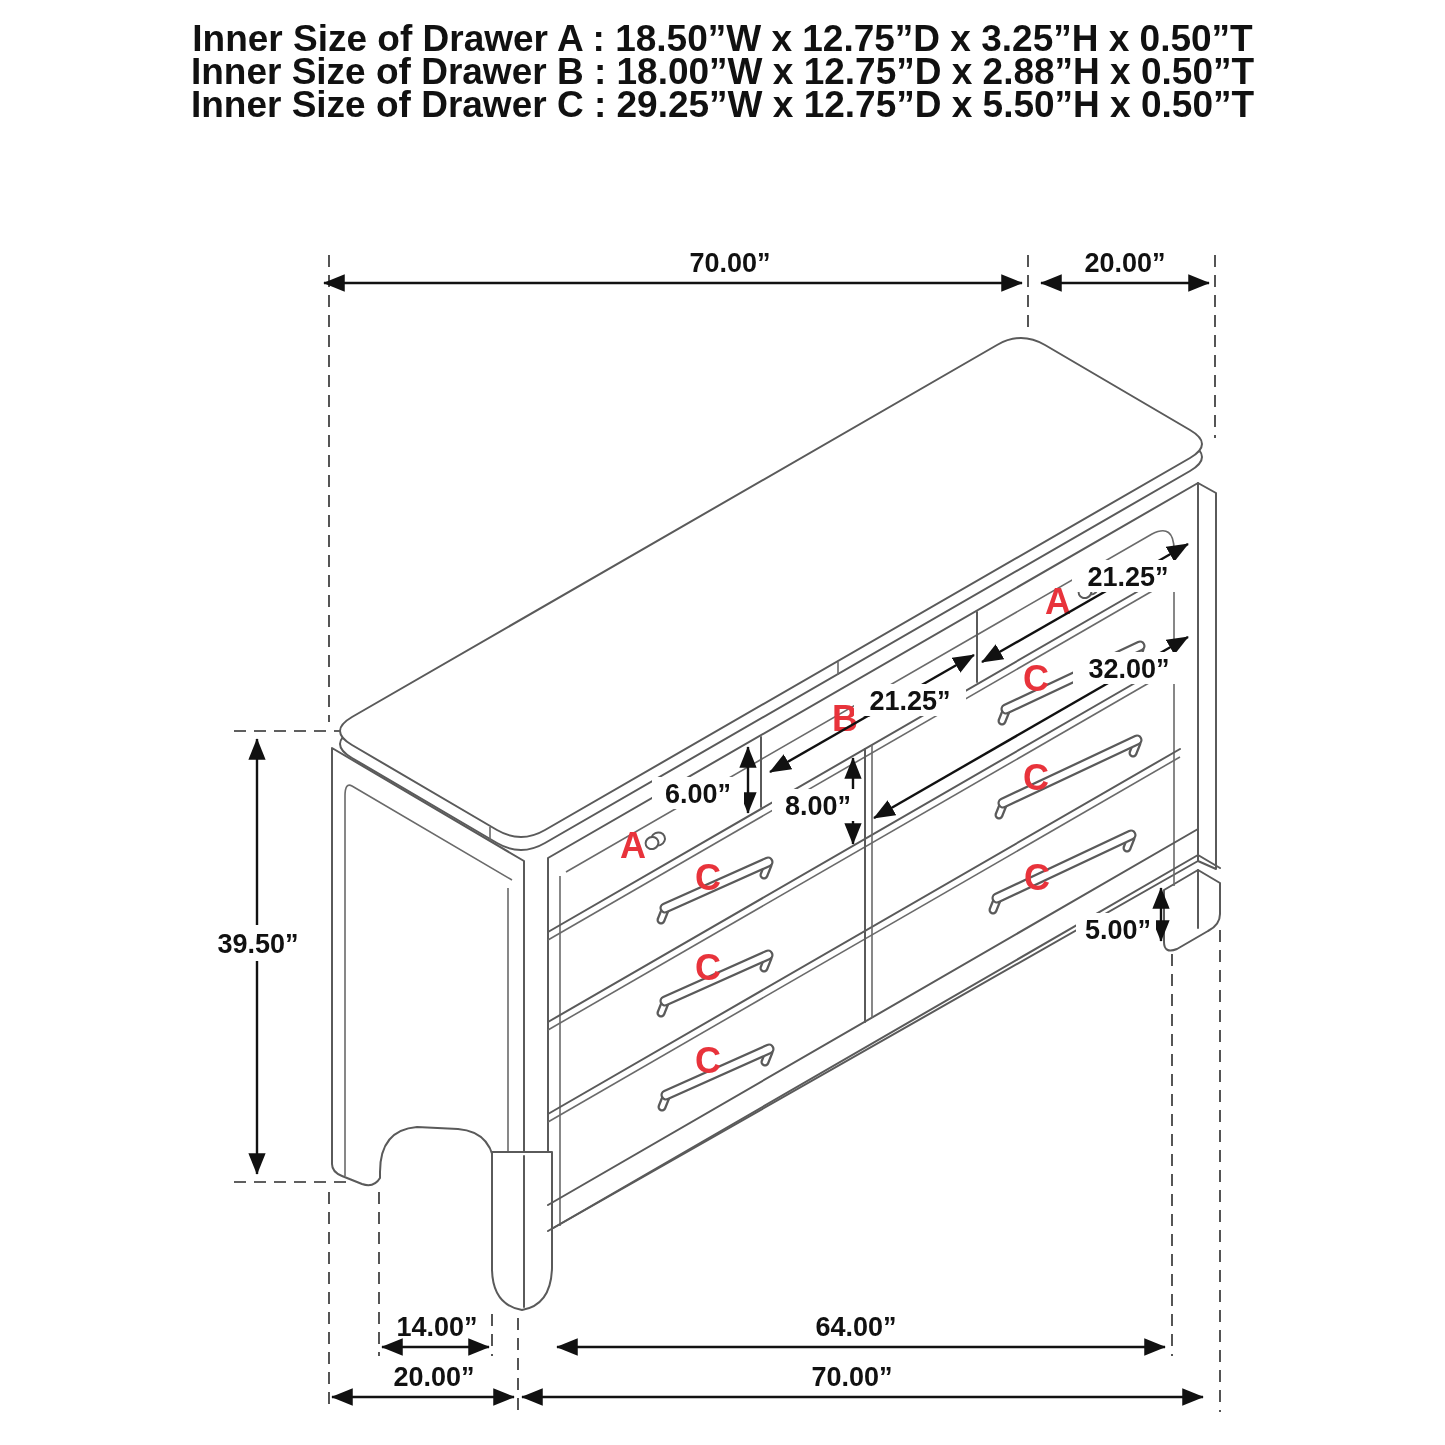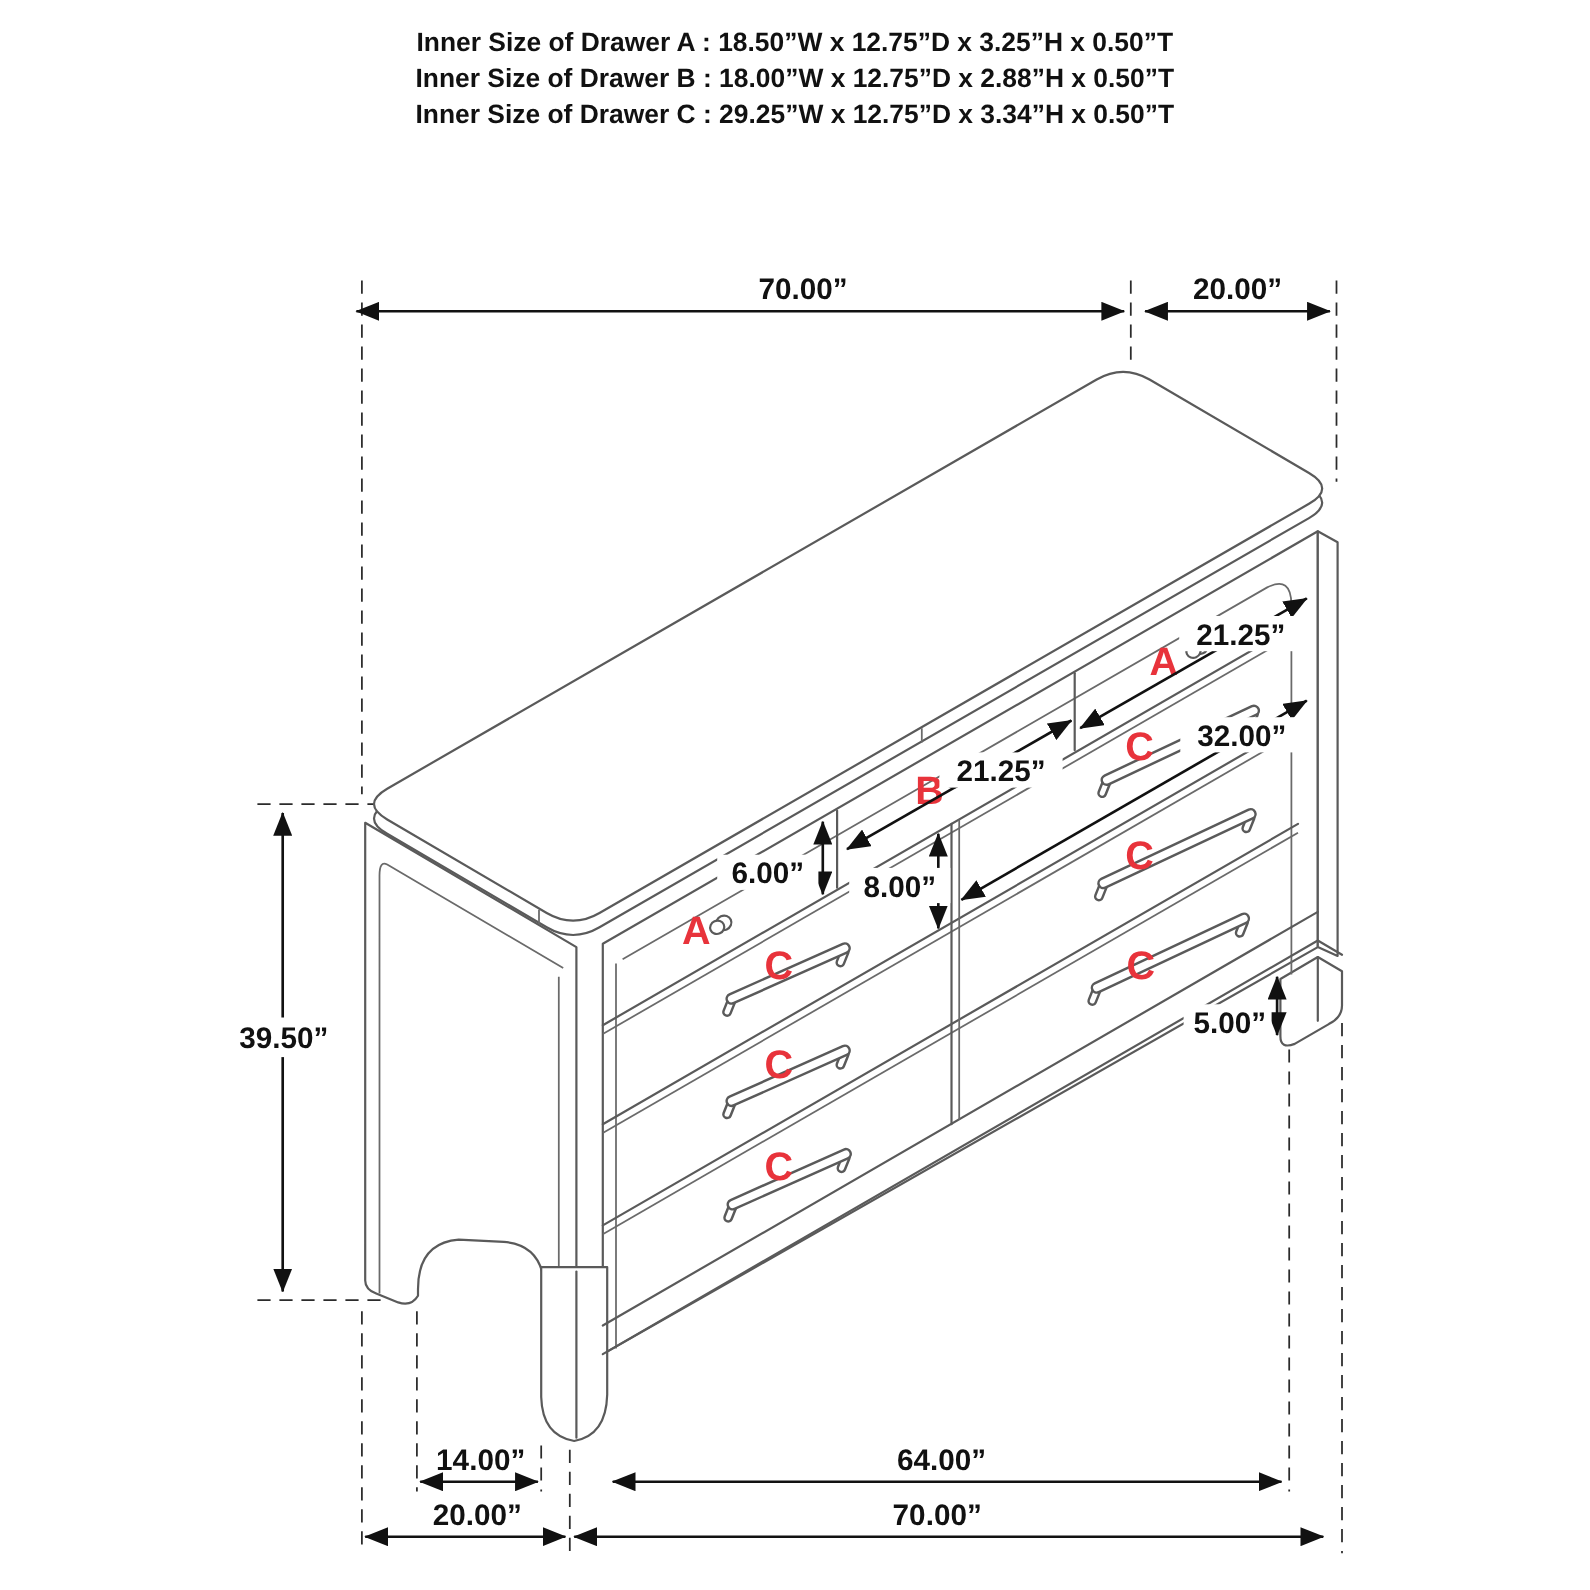--- a/index.html
+++ b/index.html
@@ -1,19 +1,19 @@
 <!DOCTYPE html>
 <html><head>
 <meta charset="utf-8">
 <style>
   html,body{margin:0;padding:0;background:#ffffff;}
   .canvas{position:relative;width:1445px;height:1445px;background:#ffffff;overflow:hidden;
           font-family:"Liberation Sans",sans-serif;}
   .title-block{position:absolute;top:22px;left:0;width:100%;text-align:center;
-               font-weight:bold;font-size:24px;line-height:33px;color:#111;letter-spacing:0px;}
+               font-weight:bold;font-size:37px;line-height:33px;color:#111;letter-spacing:0px;}
   .title-block div{white-space:pre;}
   svg{position:absolute;left:0;top:0;}
   .f{stroke:#5a5a5a;stroke-width:2;fill:none;stroke-linejoin:round;stroke-linecap:round;}
   .ff{stroke:#5a5a5a;stroke-width:2;fill:#ffffff;stroke-linejoin:round;}
   .fthin{stroke:#6a6a6a;stroke-width:1.6;fill:none;}
   .dash{stroke:#2b2b2b;stroke-width:1.6;fill:none;stroke-dasharray:12 8;}
   .dim{stroke:#111111;stroke-width:2.4;fill:none;}
   .dimtxt{font-family:"Liberation Sans",sans-serif;font-weight:bold;font-size:27px;fill:#111111;}
   .redtxt{font-family:"Liberation Sans",sans-serif;font-weight:bold;font-size:36px;fill:#e8333b;}
   .bg{fill:#ffffff;}
@@ -23,21 +23,21 @@
   .hfootw{stroke:#ffffff;stroke-width:4.5;stroke-linecap:round;}
 </style>
 </head>
 <body>
 
 <div class="canvas">
 
   <div class="title-block">
     <div>Inner Size of Drawer A : 18.50”W x 12.75”D x 3.25”H x 0.50”T</div>
     <div>Inner Size of Drawer B : 18.00”W x 12.75”D x 2.88”H x 0.50”T</div>
-    <div>Inner Size of Drawer C : 29.25”W x 12.75”D x 3.34”H x 0.50”T</div>
+    <div>Inner Size of Drawer C : 29.25”W x 12.75”D x 5.50”H x 0.50”T</div>
   </div>
 
   <svg width="1445" height="1445" viewBox="0 0 1445 1445">
     <defs>
       <marker id="ah" viewBox="0 0 10 8" refX="9.6" refY="4" markerWidth="9" markerHeight="7.2" orient="auto-start-reverse" markerUnits="strokeWidth">
         <path d="M0,0 L10,4 L0,8 Z" fill="#111111"></path>
       </marker>
     </defs>
 
     <g>

